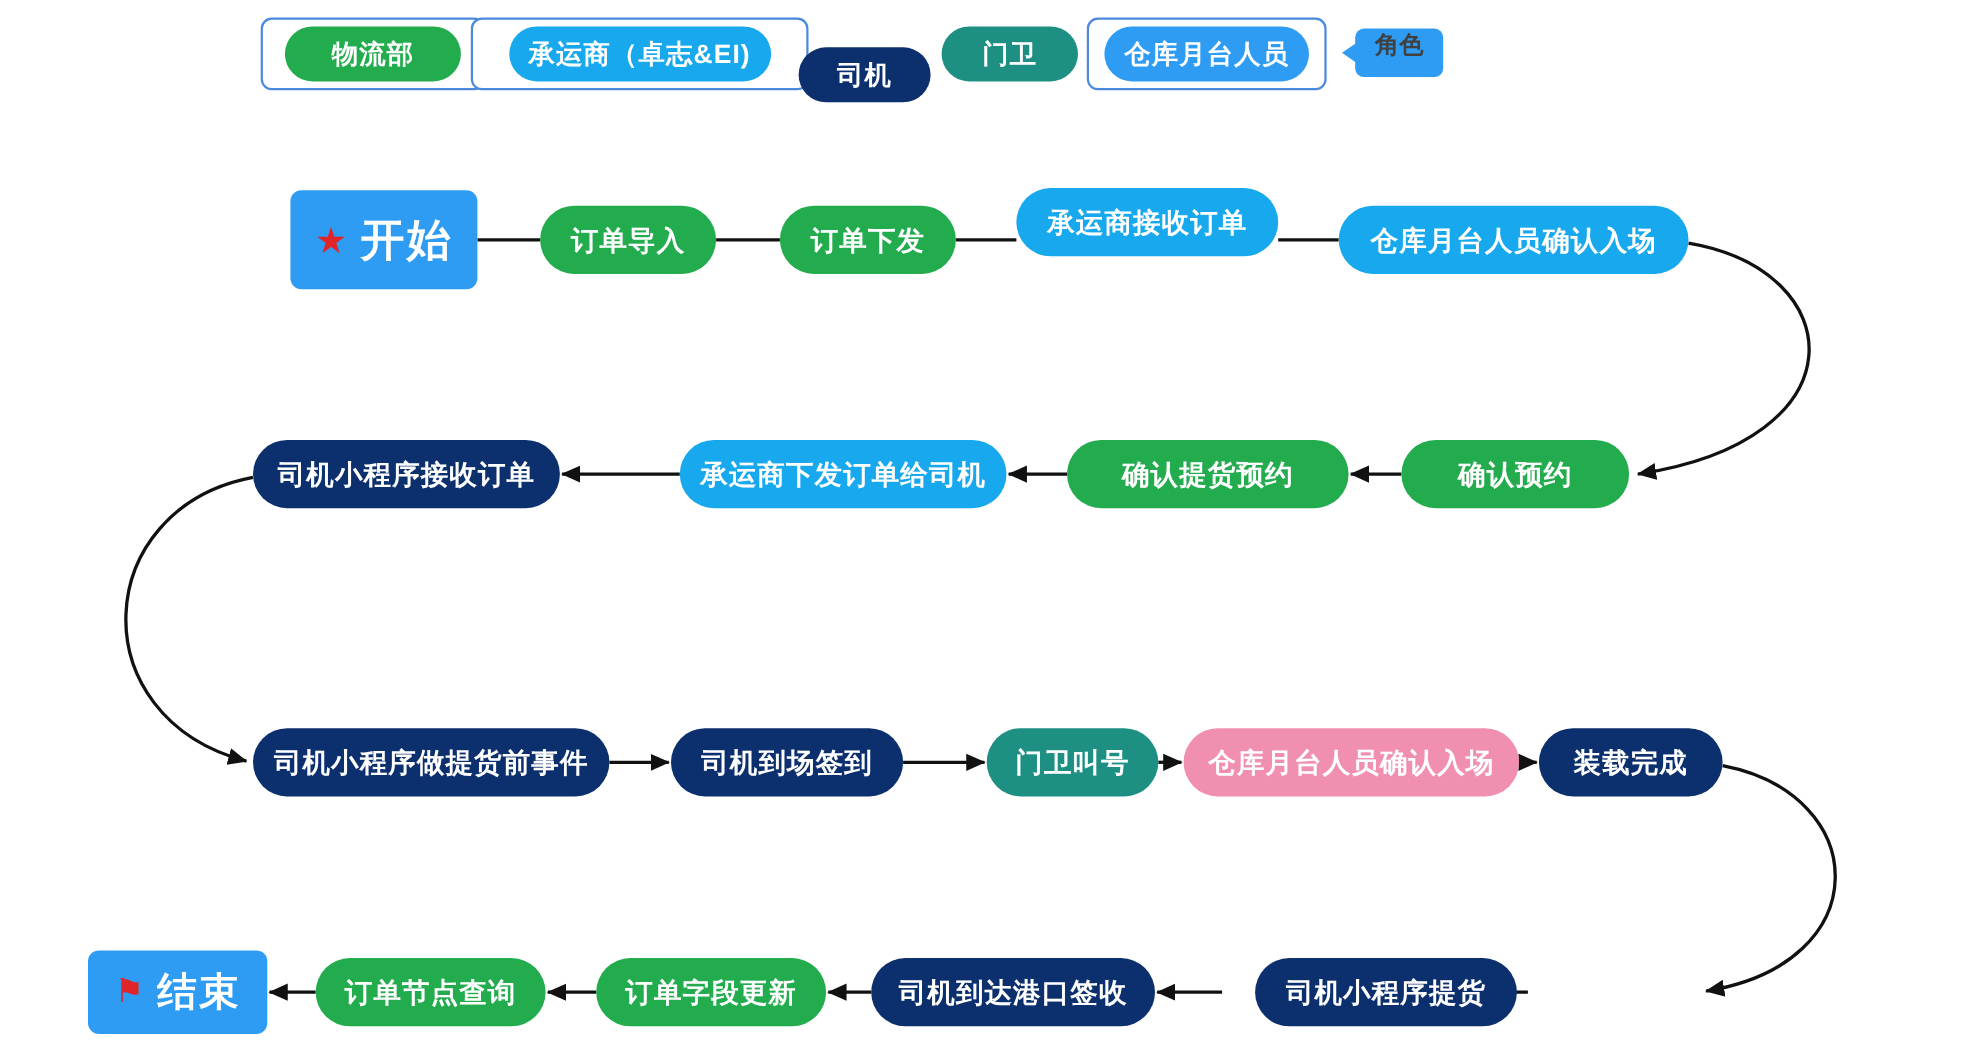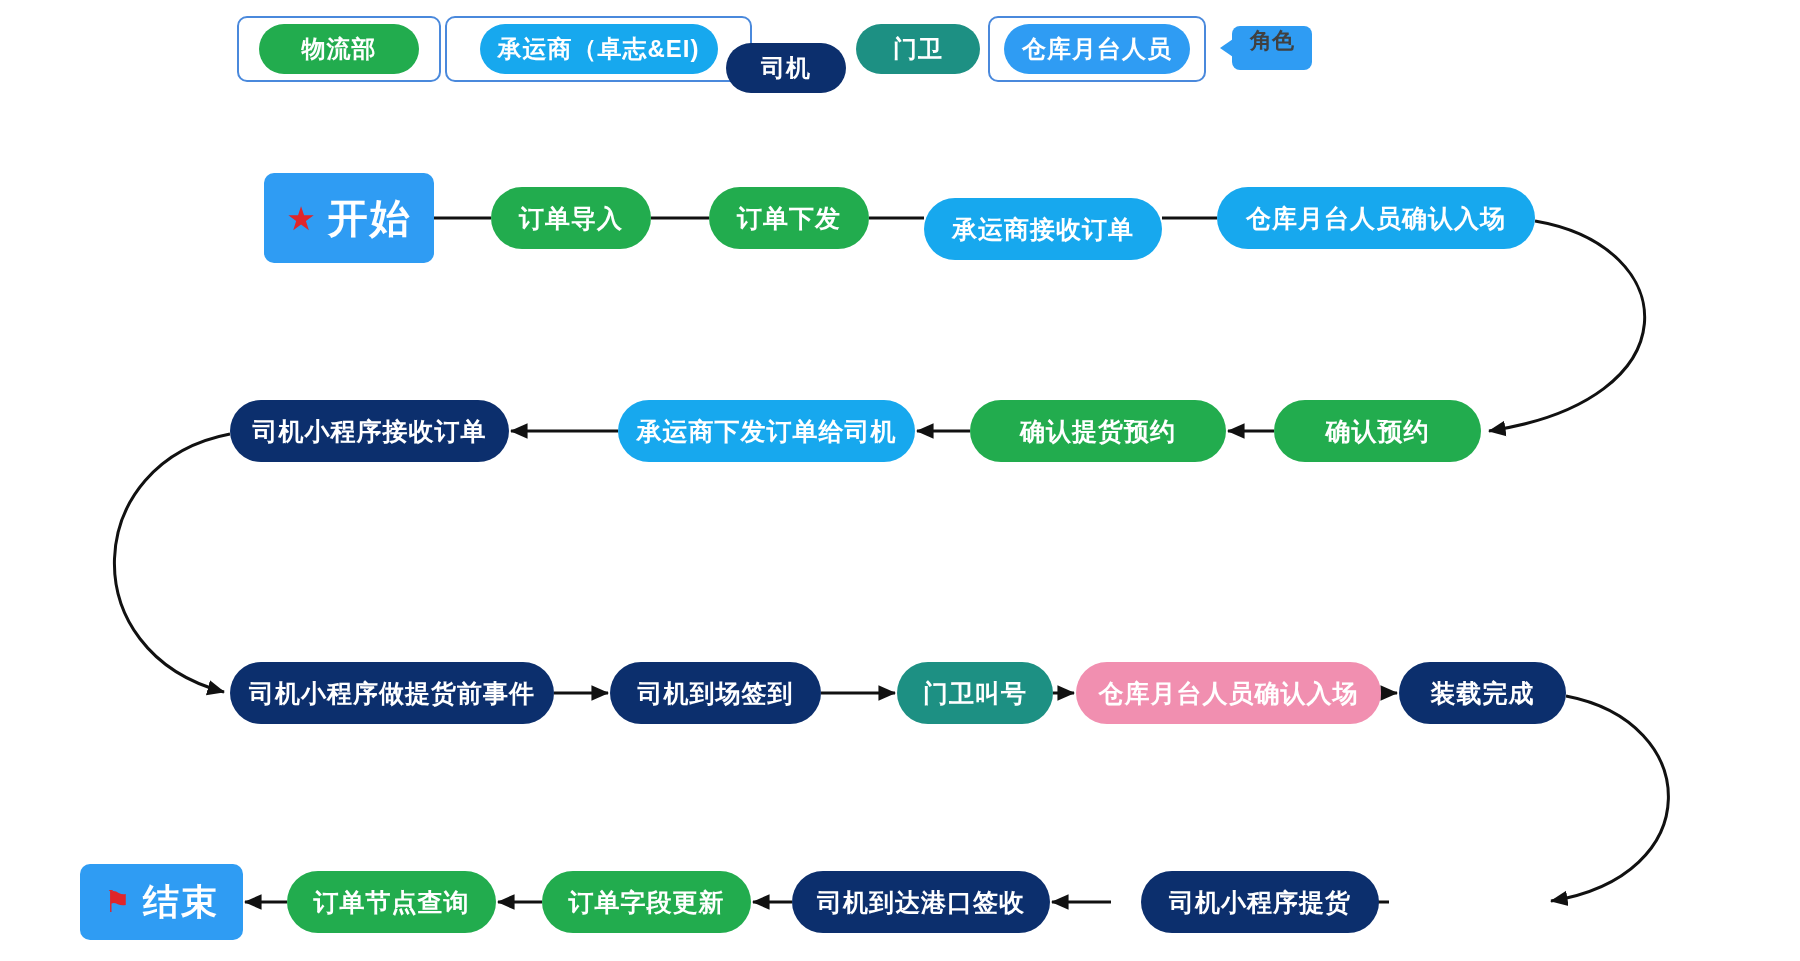--- a/index.html
+++ b/index.html
@@ -93,41 +93,41 @@
     <line class="arrow-line" x1="1389" y1="902" x2="1351" y2="902" marker-end="url(#arrowhead)"></line>
     <line class="arrow-line" x1="1111" y1="902" x2="1052" y2="902" marker-end="url(#arrowhead)"></line>
     <line class="arrow-line" x1="792" y1="902" x2="753" y2="902" marker-end="url(#arrowhead)"></line>
     <line class="arrow-line" x1="542" y1="902" x2="498" y2="902" marker-end="url(#arrowhead)"></line>
     <line class="arrow-line" x1="287" y1="902" x2="245" y2="902" marker-end="url(#arrowhead)"></line>
   </svg>
 
   <div class="role-box" style="left:237px;top:16px;width:204px;">
     <div class="pill-s c-green" style="width:160px;">物流部</div>
   </div>
-  <div class="role-box" style="left:445px;top:16px;width:307px;">
+  <div class="role-box" style="left:428px;top:16px;width:307px;">
     <div class="pill-s c-cyan" style="width:238px;">承运商（卓志&amp;EI)</div>
   </div>
   <div class="pill-s c-navy abs" style="left:726px;top:24px;width:120px;margin-top:19px;">司机</div>
   <div class="pill-s c-teal abs" style="left:856px;top:24px;width:124px;">门卫</div>
   <div class="role-box" style="left:988px;top:16px;width:218px;">
     <div class="pill-s c-blue" style="width:186px;">仓库月台人员</div>
   </div>
   <div class="role-tag" style="left:1232px;top:26px;">
     <span class="tag-tail"></span>
     <span>角色</span>
   </div>
 
   <div class="startend c-blue" style="left:264px;top:173px;width:170px;height:90px;">
     <span class="node-icon">★</span>
     <span>开始</span>
   </div>
 
   <div class="pill c-green" style="left:491px;top:187px;width:160px;">订单导入</div>
   <div class="pill c-green" style="left:709px;top:187px;width:160px;">订单下发</div>
-  <div class="pill c-cyan" style="left:924px;top:198px;width:238px;">承运商接收订单</div>
+  <div class="pill c-cyan" style="left:924px;top:171px;width:238px;">承运商接收订单</div>
   <div class="pill c-cyan" style="left:1217px;top:187px;width:318px;">仓库月台人员确认入场</div>
 
   <div class="pill c-green" style="left:1274px;top:400px;width:207px;">确认预约</div>
   <div class="pill c-green" style="left:970px;top:400px;width:256px;">确认提货预约</div>
   <div class="pill c-cyan" style="left:618px;top:400px;width:297px;">承运商下发订单给司机</div>
   <div class="pill c-navy" style="left:230px;top:400px;width:279px;">司机小程序接收订单</div>
 
   <div class="pill c-navy" style="left:230px;top:662px;width:324px;">司机小程序做提货前事件</div>
   <div class="pill c-navy" style="left:610px;top:662px;width:211px;">司机到场签到</div>
   <div class="pill c-teal" style="left:897px;top:662px;width:156px;">门卫叫号</div>

